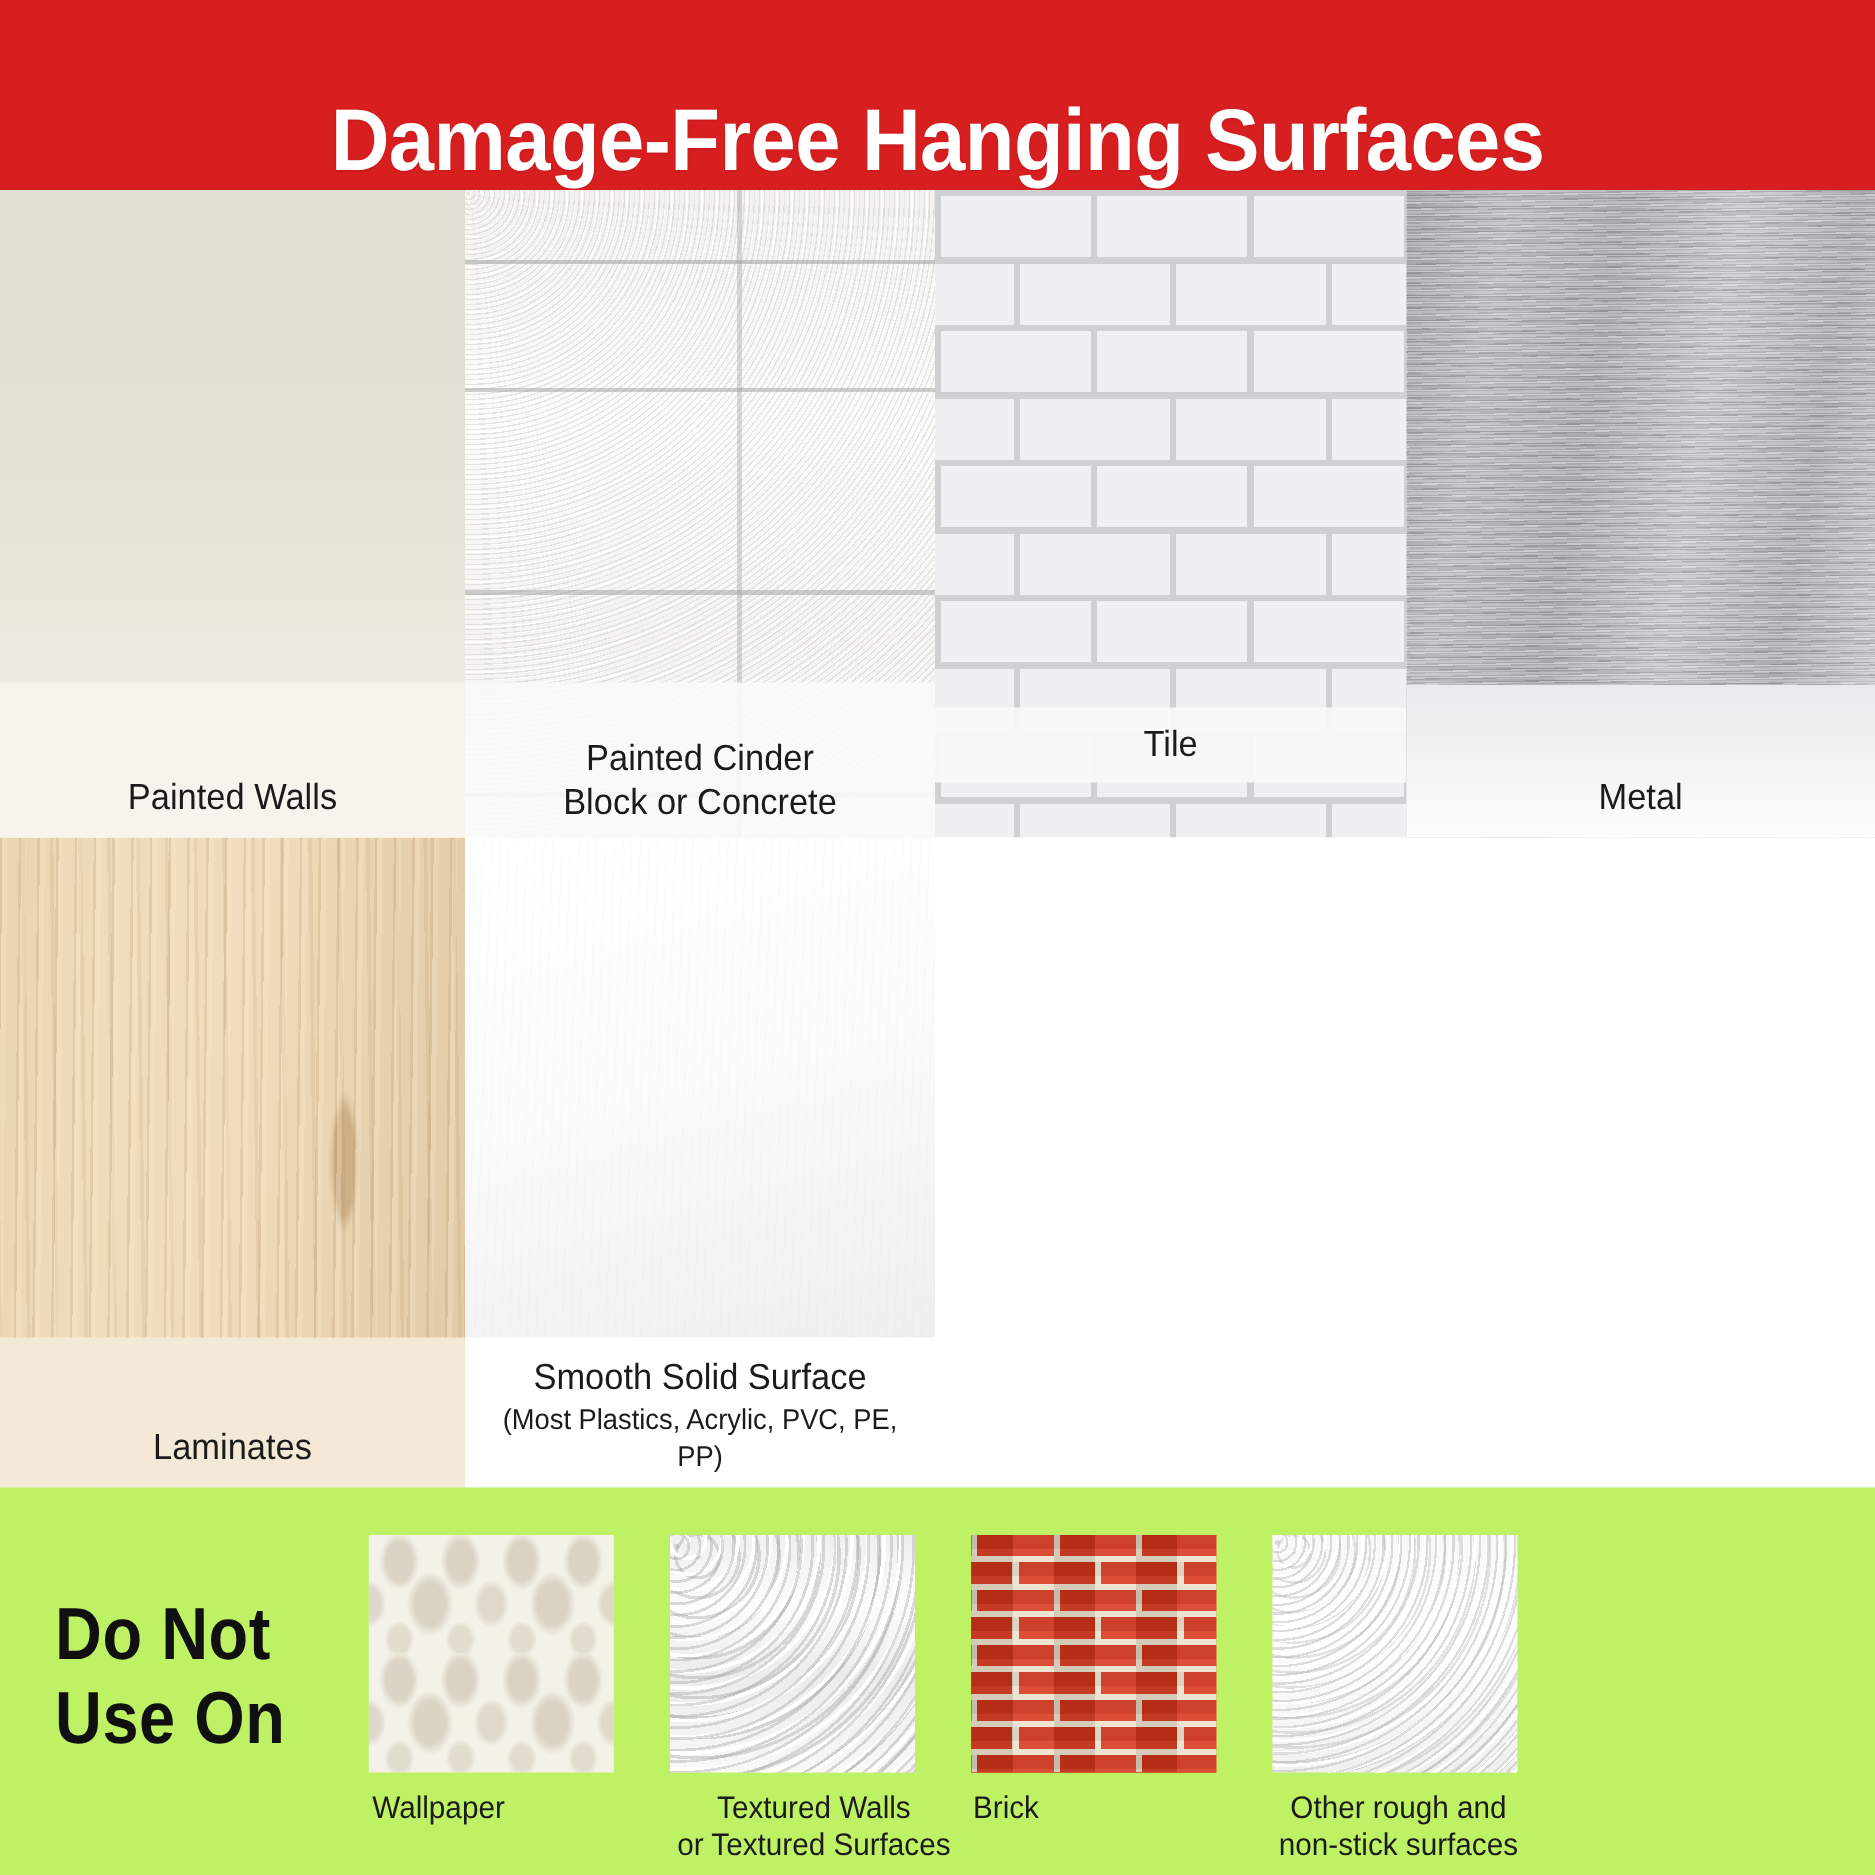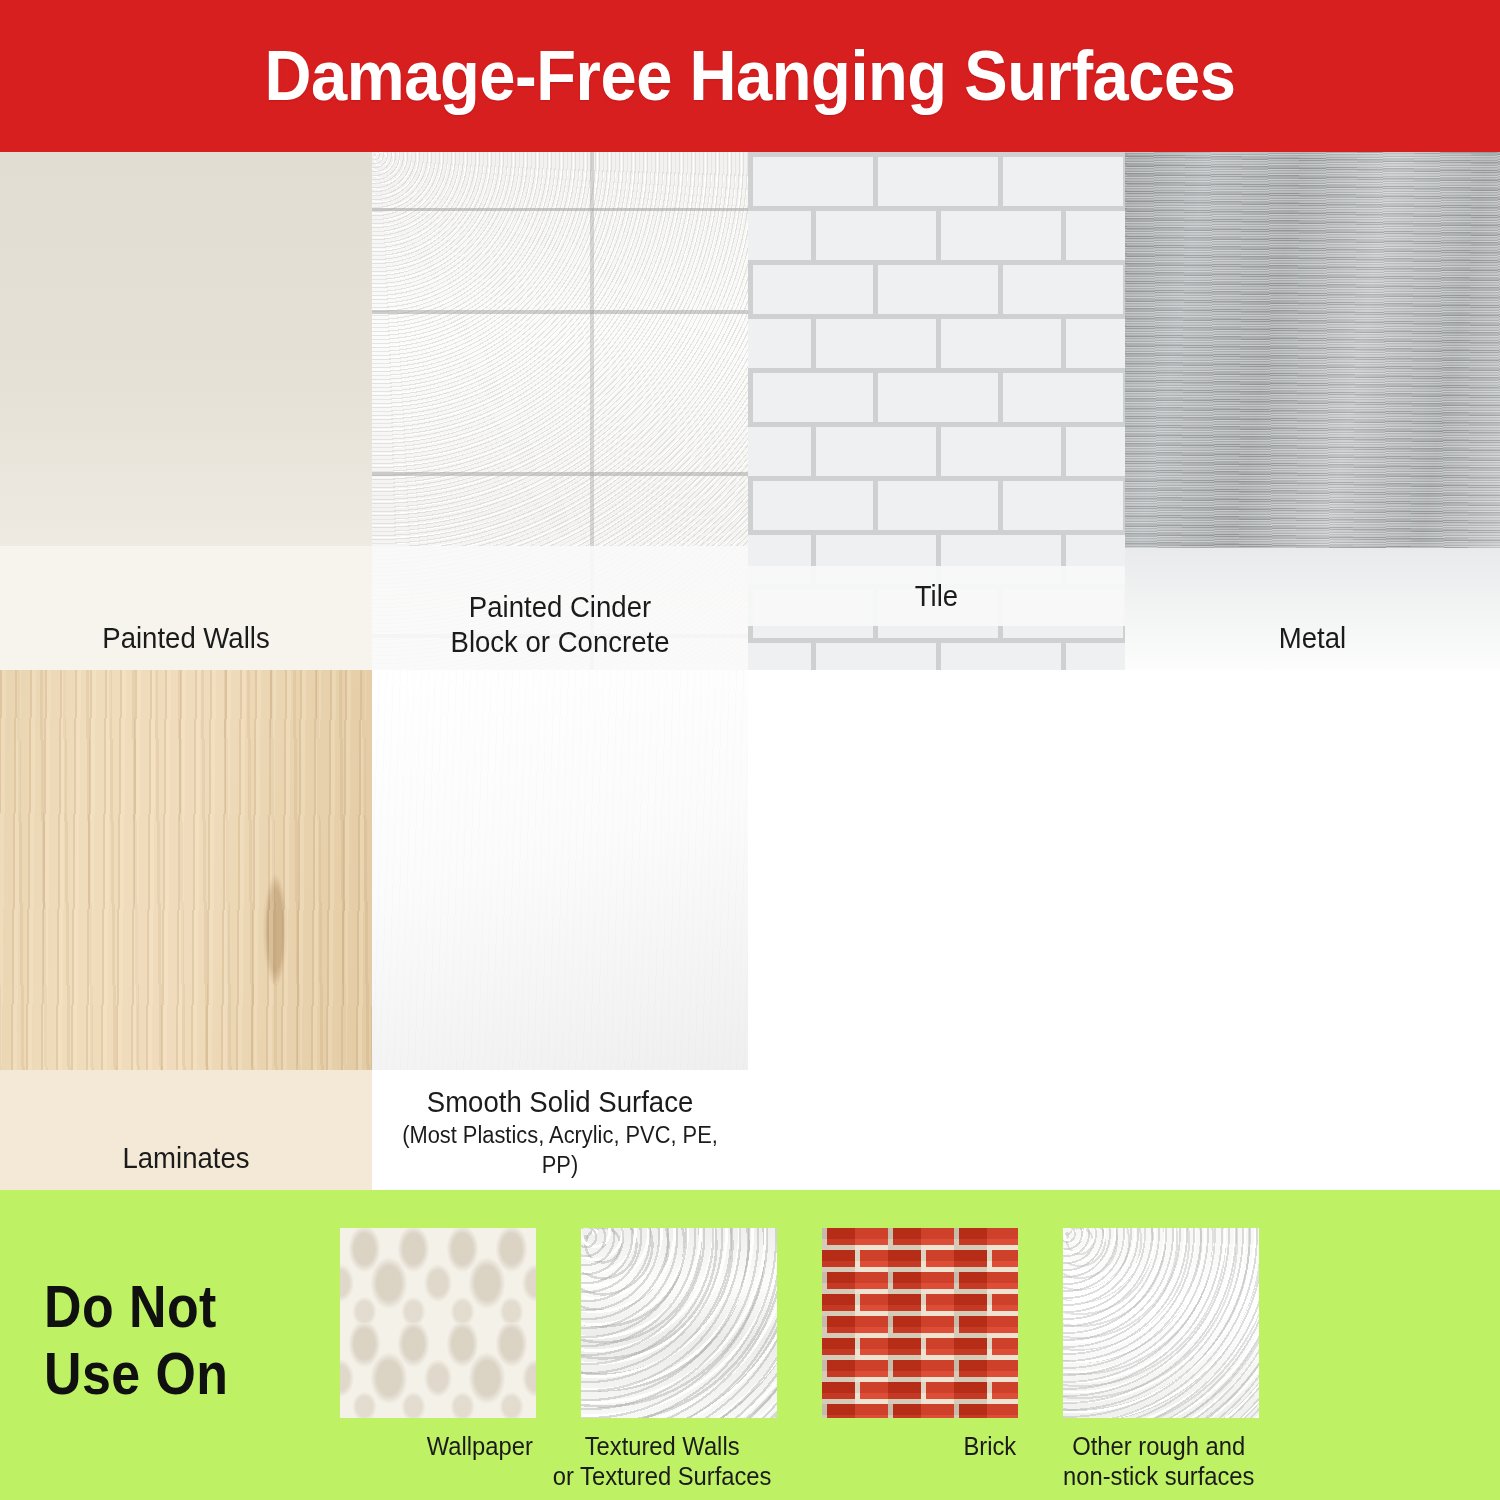--- a/index.html
+++ b/index.html
@@ -5,21 +5,21 @@
   * { margin:0; padding:0; box-sizing:border-box; }
   html,body { width:1500px; height:1500px; background:#ffffff; }
   body { font-family:"Liberation Sans", sans-serif; overflow:hidden; }
 
   #page { position:relative; width:1500px; height:1500px; overflow:hidden; background:#fff; }
 
   
   #banner {
     position:absolute; left:0; top:0; width:1500px; height:152px;
     background:#d81f20;
-    display:flex; align-items:center; justify-content:center;
+    display:flex; align-items:flex-end; justify-content:center;
   }
   #banner-title {
     color:#ffffff;
     font-size:70px;
     font-weight:bold;
     letter-spacing:-0.5px;
     font-family:"Liberation Sans", sans-serif;
     transform:scaleX(0.93);
     text-shadow:0 1px 2px rgba(120,0,0,0.25);
     white-space:nowrap;
@@ -187,21 +187,21 @@
     line-height:67px;
     letter-spacing:0.5px;
     transform:scaleX(0.88);
     transform-origin:left center;
     font-family:"Liberation Sans", sans-serif;
   }
   #donot-items {
     position:absolute; left:295px; top:0; width:1205px; height:310px;
     display:grid; grid-template-columns:repeat(5, 1fr);
   }
-  .dn-item { position:relative; display:flex; flex-direction:column; align-items:flex-end; }
+  .dn-item { position:relative; display:flex; flex-direction:column; align-items:flex-start; }
   .dn-swatch {
     width:196px; height:190px; margin-top:38px; position:relative; overflow:hidden;
   }
   .dn-label {
     margin-top:13px; text-align:center;
     color:#1b1b1b; font-size:25px; line-height:30px;
     transform:scaleX(0.95);
     font-family:"Liberation Sans", sans-serif;
   }
 

